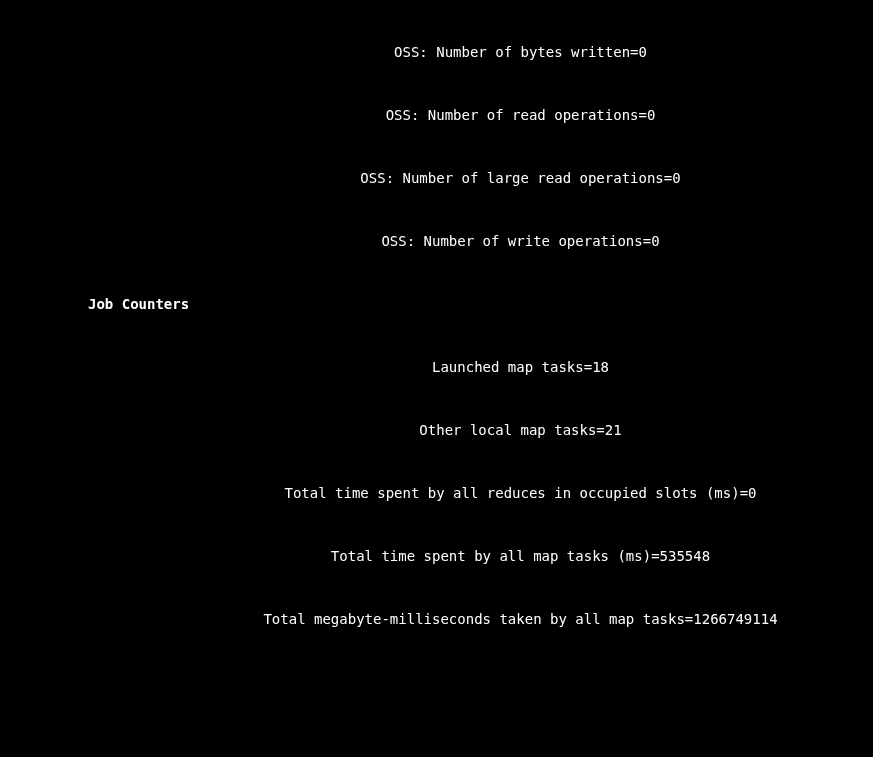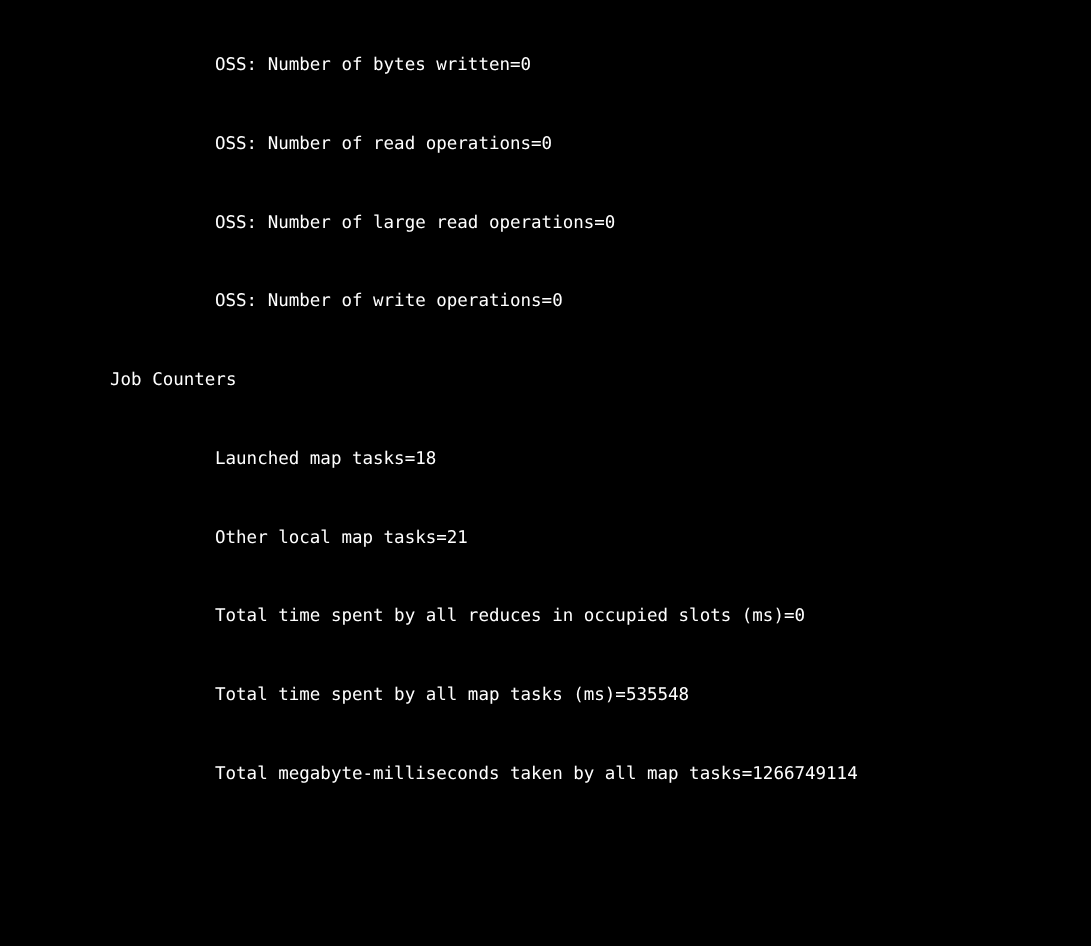--- a/index.html
+++ b/index.html
@@ -17,23 +17,25 @@
       width: 873px;
       height: 757px;
       overflow: hidden;
     }
     .terminal {
       white-space: pre;
       padding: 0 4px;
     }
     .indent-2 {
       padding-left: 168px;
+      text-align: center;
     }
     .indent-1 {
       padding-left: 84px;
+      font-weight: bold;
     }
   </style>
 </head>
 <body>
 
 <div class="terminal">
   <div class="indent-2">OSS: Number of bytes written=0</div>
   <div class="indent-2">OSS: Number of read operations=0</div>
   <div class="indent-2">OSS: Number of large read operations=0</div>
   <div class="indent-2">OSS: Number of write operations=0</div>

